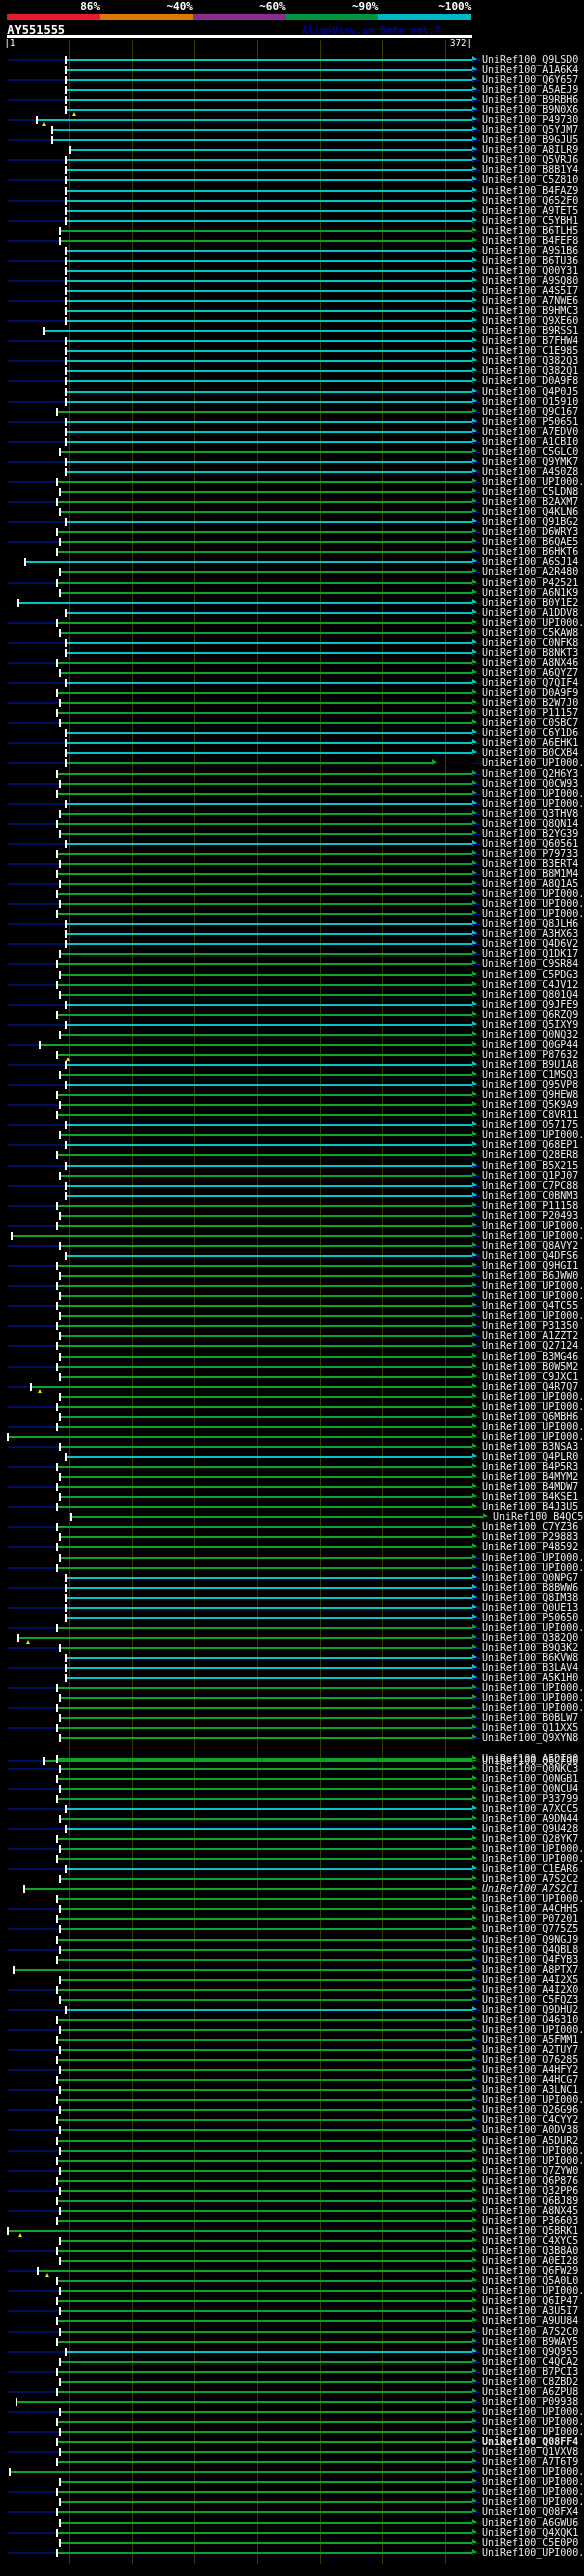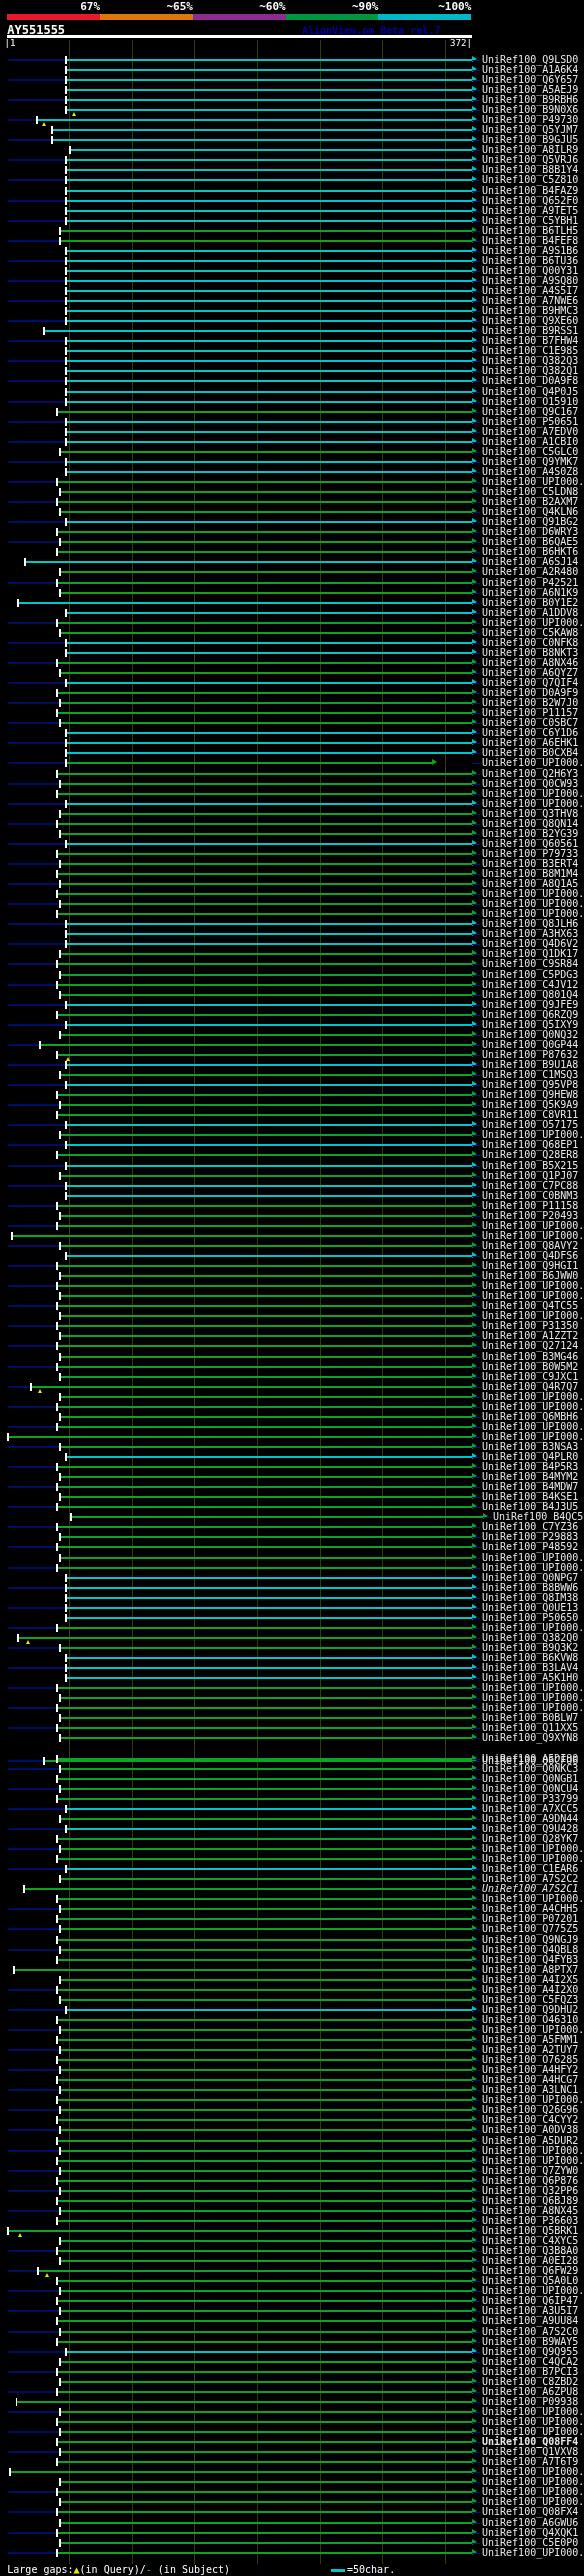--- a/index.html
+++ b/index.html
@@ -29,22 +29,22 @@
   .f-left{position:absolute;left:7.3px;top:0;}
   .f-gap{color:#e8e800;} .f-dash{color:#00c6c6;}
   .f-swatch{position:absolute;left:331px;top:4.6px;width:13.7px;height:3.7px;background:#00c6c6;}
   .f-right{position:absolute;left:347px;top:0;}
 </style>
 </head>
 <body>
 
 <div id="screen">
   <div class="keylabels">
-    <span>67%</span>
-    <span>~65%</span>
+    <span>86%</span>
+    <span>~40%</span>
     <span>~60%</span>
     <span>~90%</span>
     <span>~100%</span>
   </div>
   <div class="keybar">
     <div style="background: rgb(229, 26, 44);"></div>
     <div style="background: rgb(221, 119, 8);"></div>
     <div style="background: rgb(140, 43, 145);"></div>
     <div style="background: rgb(0, 150, 64);"></div>
     <div style="background: rgb(0, 183, 198);"></div>
@@ -1927,19 +1927,14 @@
       <div class="row" style="top: 2548px;">
         <div class="flank" style="left:8.2px;width:48px"></div>
         <div class="bar" style="left:57px;width:416px;background:#0ca326"></div>
         <div class="stick" style="left:56px"></div>
         <div class="ahead" style="left:472px;border-left:5.5px solid #0ca326"></div>
         <div class="leader"></div>
         <div class="rlabel">UniRef100_UPI000..</div>
       </div>
     </div>
 
-  <div class="footer">
-    <div class="f-left"><span>Large gaps:</span><span class="f-gap">▲</span><span>(in Query)/</span><span class="f-dash">-</span><span> (in Subject)</span></div>
-    <div class="f-swatch"></div>
-    <div class="f-right">=50char.</div>
-  </div>
 </div>
 
 
 </body></html>

